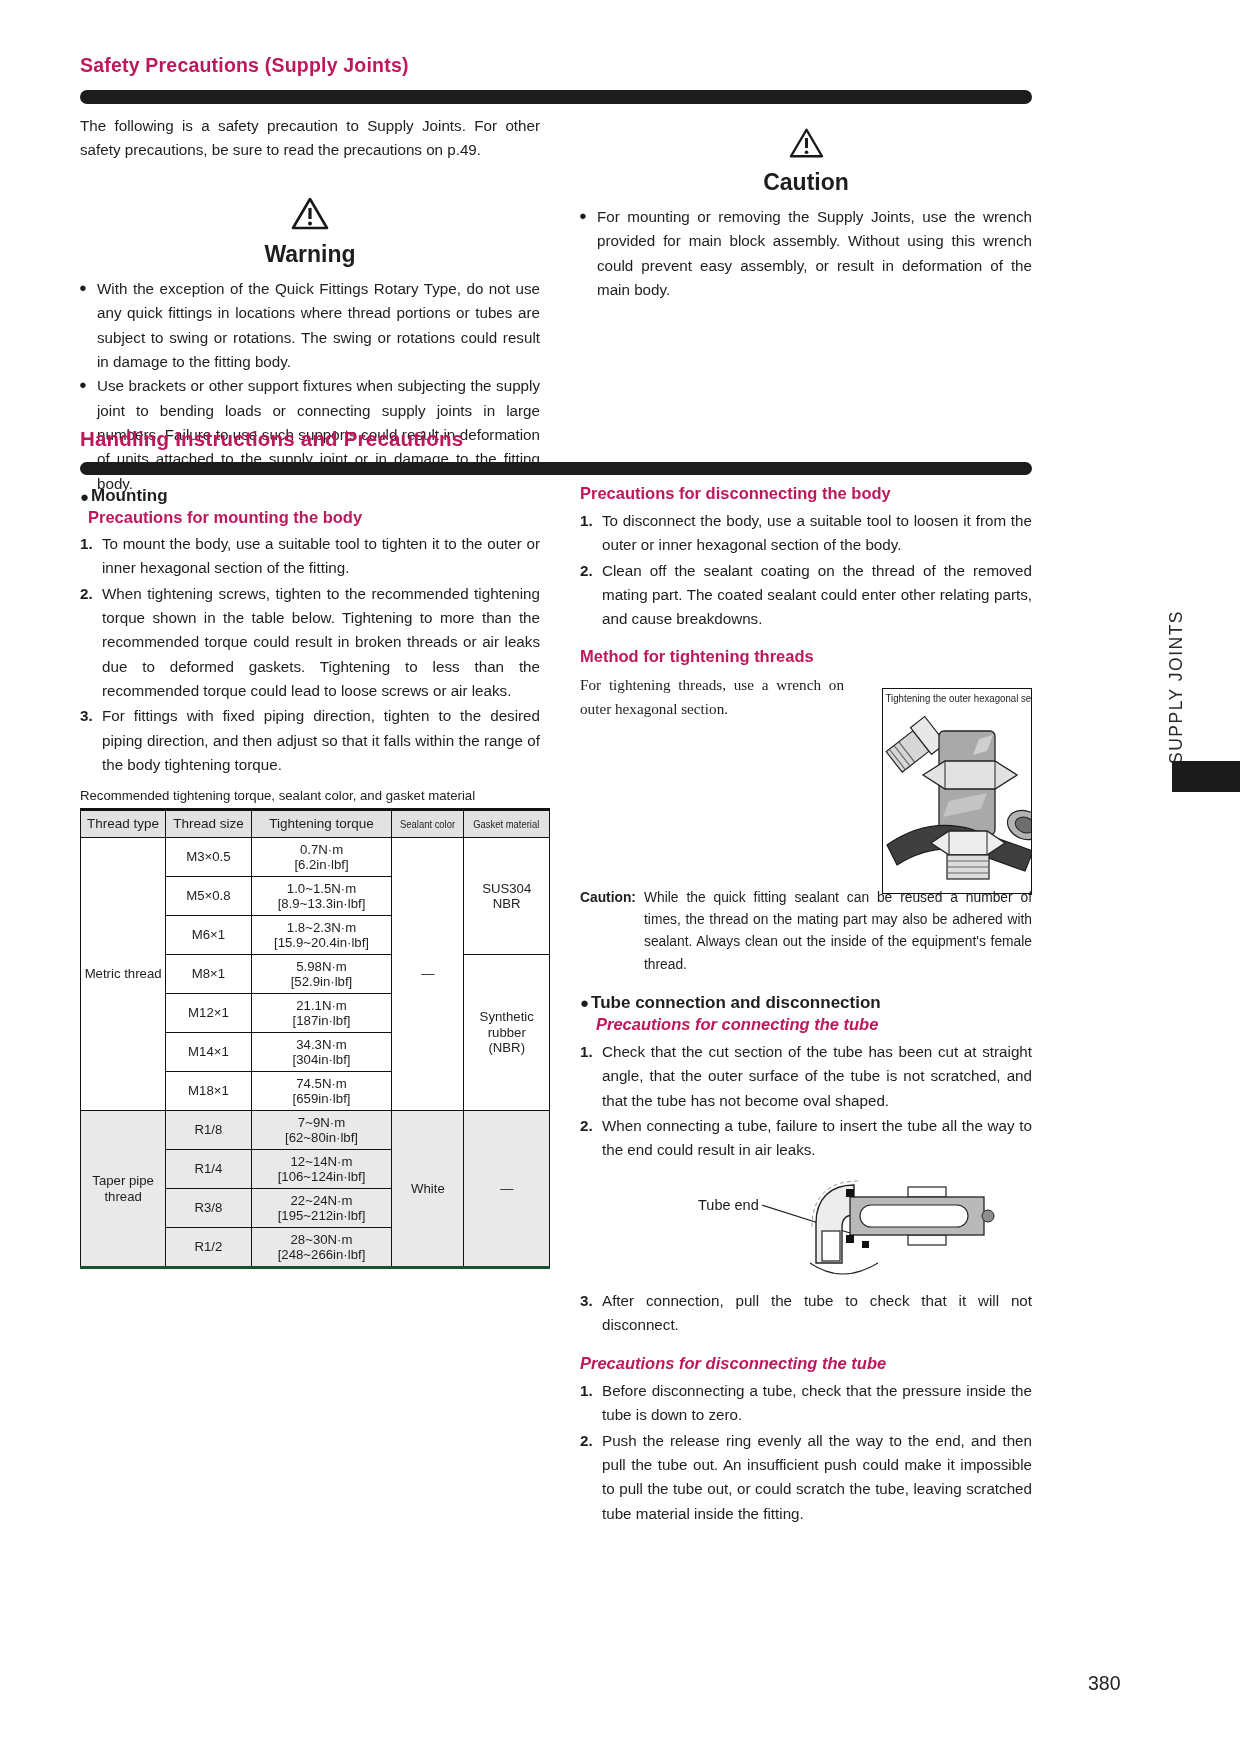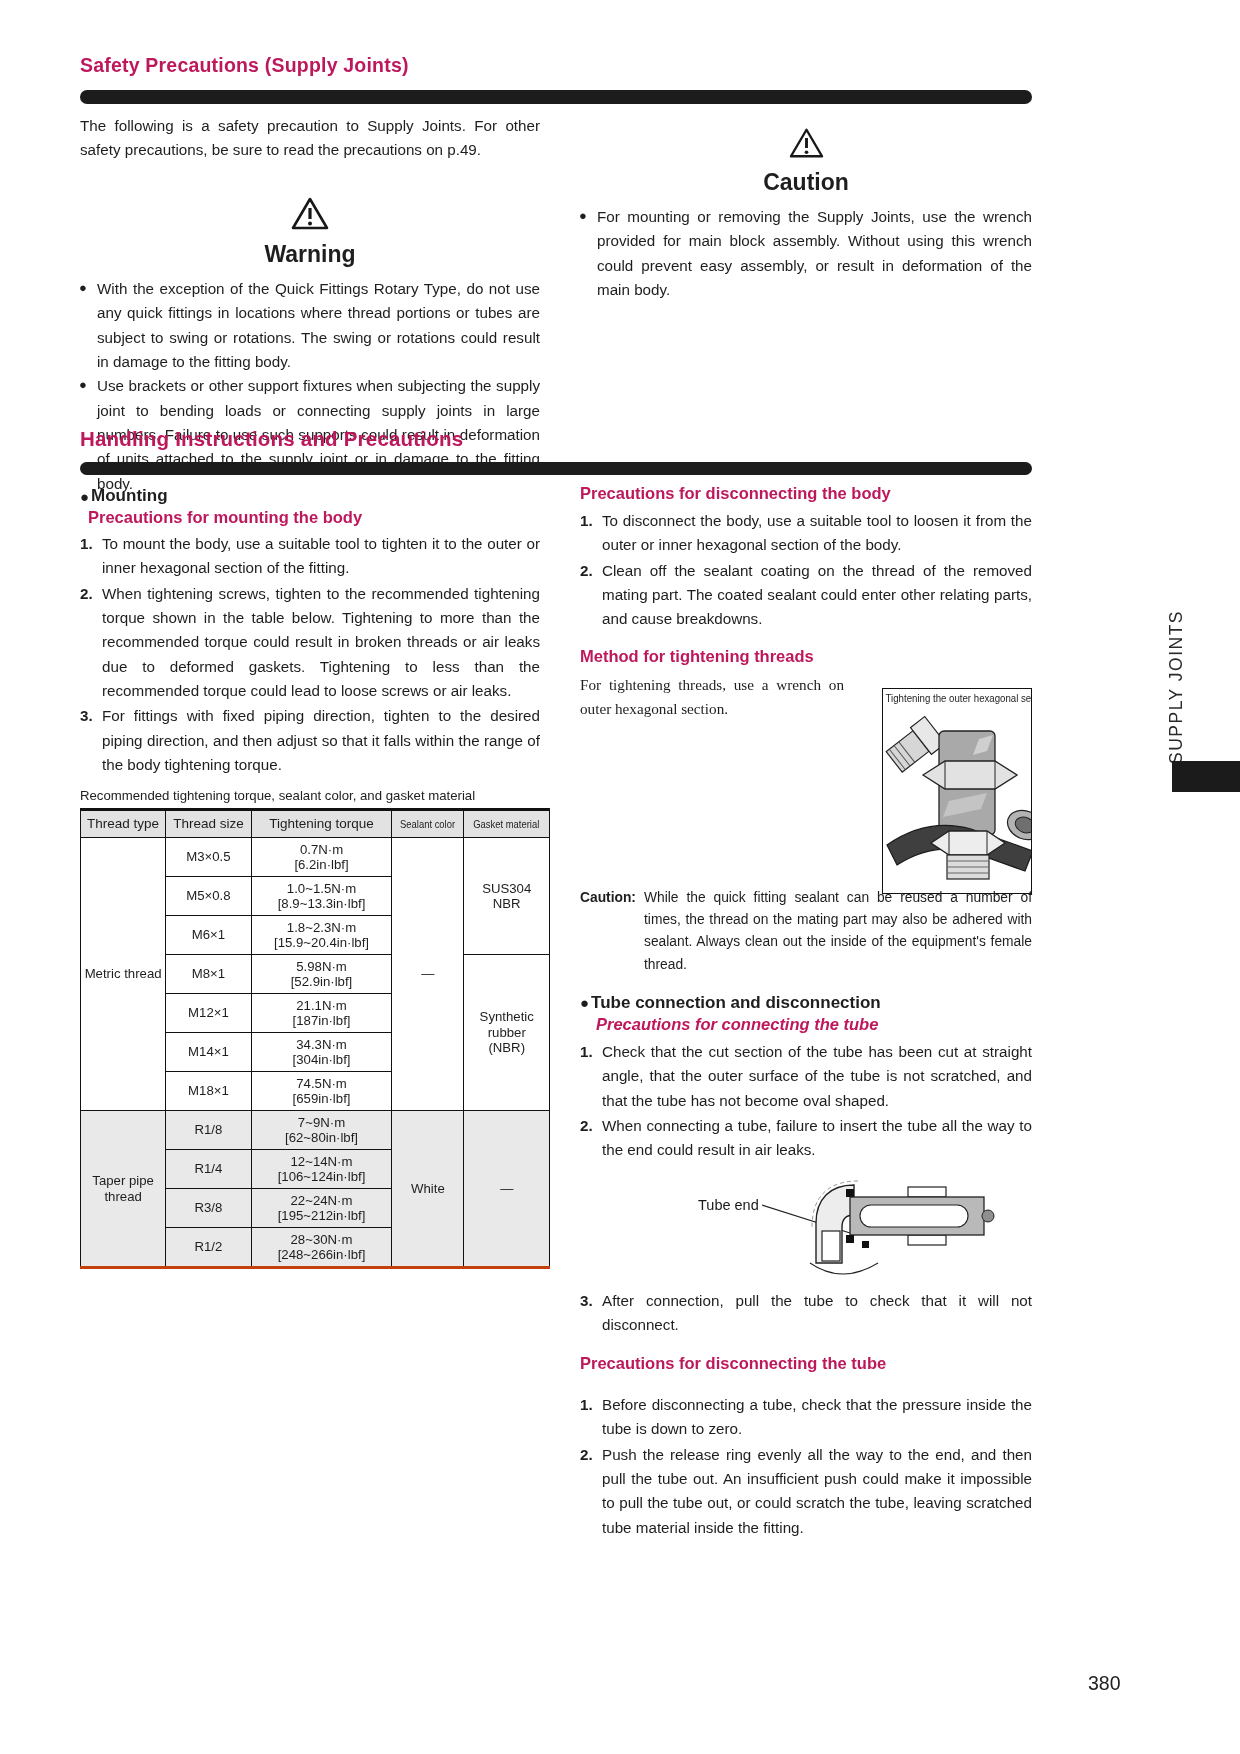--- a/index.html
+++ b/index.html
@@ -19,21 +19,21 @@
   .hazard-head{display:flex;align-items:center;gap:10px;margin-bottom:9px;flex-direction:column;}
   .hazard-title{font-size:23px;font-weight:bold;}
   .bullet-item{position:relative;padding-left:17px;}
   .bullet-item .bullet{position:absolute;left:-1px;top:1px;font-size:13px;}
   .step{position:relative;padding-left:22px;margin-bottom:1px;}
   .step .step-num{position:absolute;left:0;top:0;font-weight:bold;}
   .bullet-head{font-size:17px;font-weight:bold;display:flex;align-items:center;gap:2px;}
   .bullet-head .bullet{font-size:15px;}
   .tbl-caption{font-size:13.2px;margin:11px 0 5px;color:#222;}
   table.torque{border-collapse:collapse;width:470px;text-align:center;
-    border-top:3px solid #111;border-bottom:3px solid #c2410c;font-size:13.2px;}
+    border-top:3px solid #111;border-bottom:3px solid #14532d;font-size:13.2px;}
   table.torque th,table.torque td{border:1px solid #111;padding:1px 2px;line-height:1.18;}
   table.torque thead th{background:#e2e2e2;font-weight:normal;font-size:13.5px;height:24px;}
   table.torque thead th .squeeze{display:inline-block;transform:scaleX(.82);transform-origin:center;white-space:nowrap;font-size:11.5px;}
   table.torque td{height:36px;}
   .pre{white-space:pre-line;}
   tr.taper-row td{background:#e9e9e9;}
   .method-wrap{position:relative;margin-top:15px;min-height:228px;}
   .method-text{width:264px;margin-top:7px;}
   figure.wrench-fig{margin:0;position:absolute;right:0;top:41px;width:150px;height:206px;
     border:1.5px solid #111;box-sizing:border-box;background:#fff;overflow:hidden;}
@@ -327,21 +327,21 @@
       <path d="M52 92 Q84 114 120 92" fill="none" stroke="#222" stroke-width="1.2"></path>
       <rect x="64" y="60" width="18" height="30" fill="#fff" stroke="#222" stroke-width="1.2"></rect>
     </svg>
   </div>
 
   <div class="step body-text">
     <span class="step-num">3.</span>
     <span>After connection, pull the tube to check that it will not disconnect.</span>
   </div>
 
-  <h4 style="margin:17px 0 20px;">Precautions for disconnecting the tube</h4>
+  <h4 style="margin:17px 0 6px;font-style:italic;">Precautions for disconnecting the tube</h4>
   <div class="step body-text">
     <span class="step-num">1.</span>
     <span>Before disconnecting a tube, check that the pressure inside the tube is down to zero.</span>
   </div>
   <div class="step body-text">
     <span class="step-num">2.</span>
     <span>Push the release ring evenly all the way to the end, and then pull the tube out. An insufficient push could make it impossible to pull the tube out, or could scratch the tube, leaving scratched tube material inside the fitting.</span>
   </div>
 </div>
 

